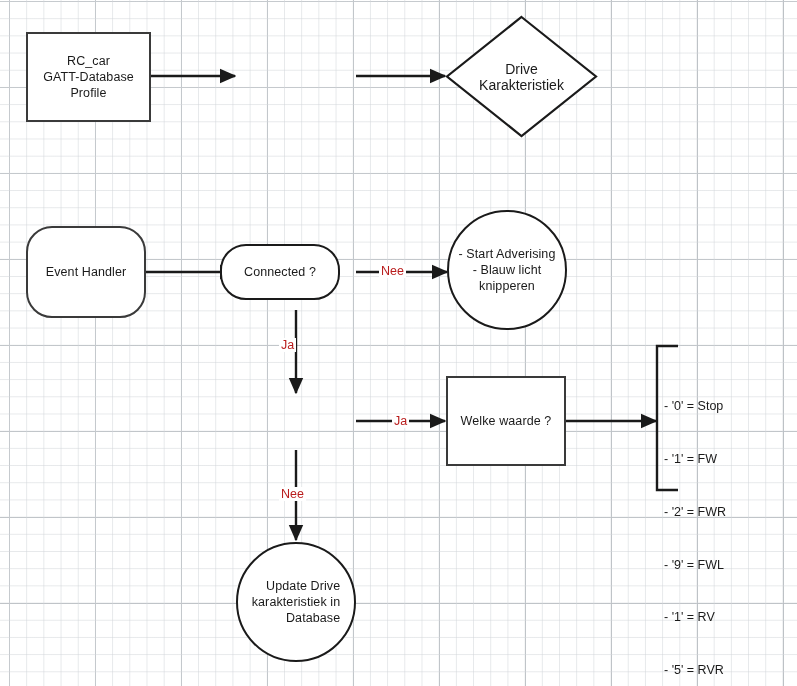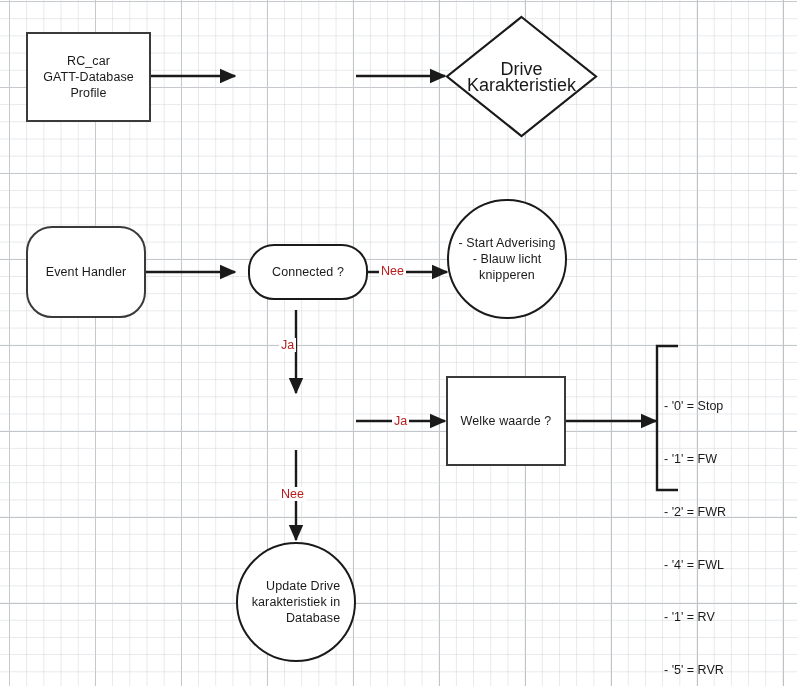--- a/index.html
+++ b/index.html
@@ -73,21 +73,21 @@
   .diamond-label {
     position: absolute;
     left: 0;
     top: 0;
     width: 100%;
     height: 100%;
     display: flex;
     align-items: center;
     justify-content: center;
     text-align: center;
-    font-size: 18px;
+    font-size: 14px;
     line-height: 16px;
     color: #1a1a1a;
     white-space: pre-line;
   }
   .edge-label {
     position: absolute;
     background: #ffffff;
     font-size: 12.5px;
     line-height: 14px;
     color: #b91c1c;
@@ -148,25 +148,25 @@
       <polygon points="76.5,2 151,61.5 76.5,121 2,61.5" fill="#ffffff" stroke="#1a1a1a" stroke-width="2.2"></polygon>
     </svg>
     <div class="diamond-label">Drive
 Karakteristiek</div>
   </div>
 
   <div class="node rect" style="left:26px; top:226px; width:120px; height:92px;border-radius:26px;">
     <span>Event Handler</span>
   </div>
 
-  <div class="node rounded" style="left:248px; top:244px; width:120px; height:56px;">
+  <div class="node rounded" style="left:220px; top:244px; width:120px; height:56px;">
     <span>Connected ?</span>
   </div>
 
-  <div class="node circle" style="left:447px; top:199px; width:120px; height:120px;">
+  <div class="node circle" style="left:447px; top:210px; width:120px; height:120px;">
     <span>- Start Adverising
 - Blauw licht
 knipperen</span>
   </div>
 
   <span class="edge-label" style="left:379px; top:264px;">Nee</span>
 
   <span class="edge-label" style="left:279px; top:338px;">Ja</span>
 
 
@@ -175,21 +175,21 @@
   </div>
 
   <span class="edge-label" style="left:392px; top:414px;">Ja</span>
 
   <span class="edge-label" style="left:279px; top:487px;">Nee</span>
 
   <div class="list-block" style="left:664px; top:363px; width:120px;">
     <span class="list-line">- '0' = Stop</span>
     <span class="list-line">- '1' = FW</span>
     <span class="list-line">- '2' = FWR</span>
-    <span class="list-line">- '4' = FWL</span>
+    <span class="list-line">- '9' = FWL</span>
     <span class="list-line">- '1' = RV</span>
     <span class="list-line">- '5' = RVR</span>
     
   </div>
 
   <div class="node circle" style="left:236px; top:542px; width:120px; height:120px;text-align:right;">
     <span>Update Drive
 karakteristiek in
 Database</span>
   </div>

